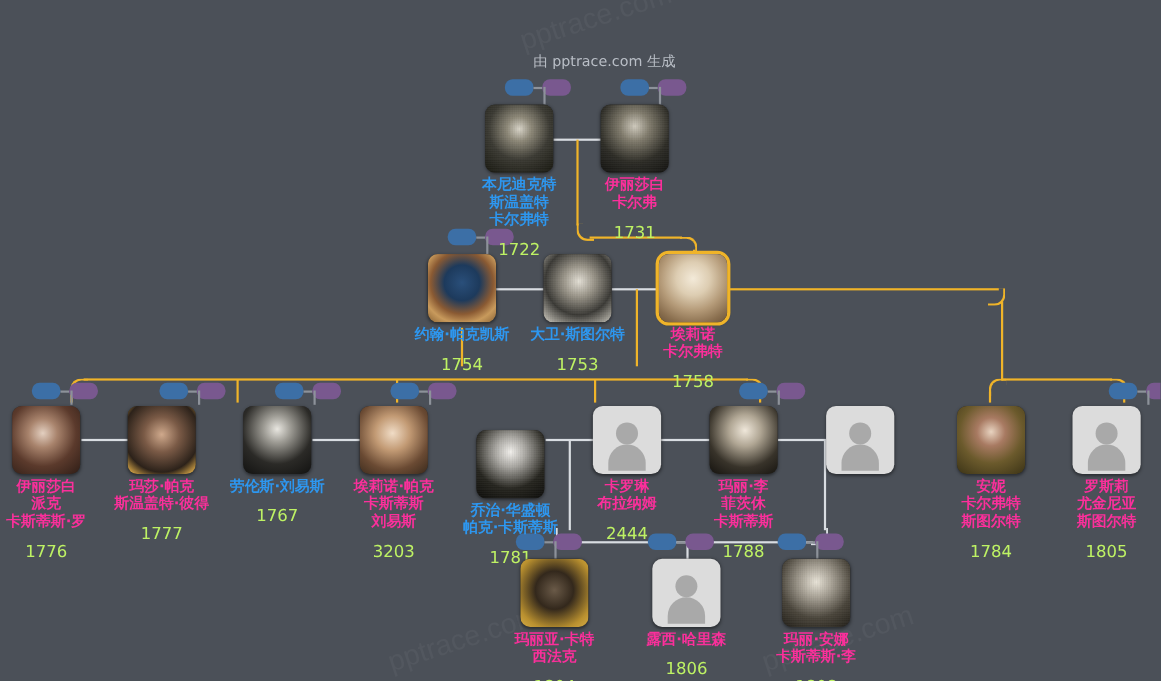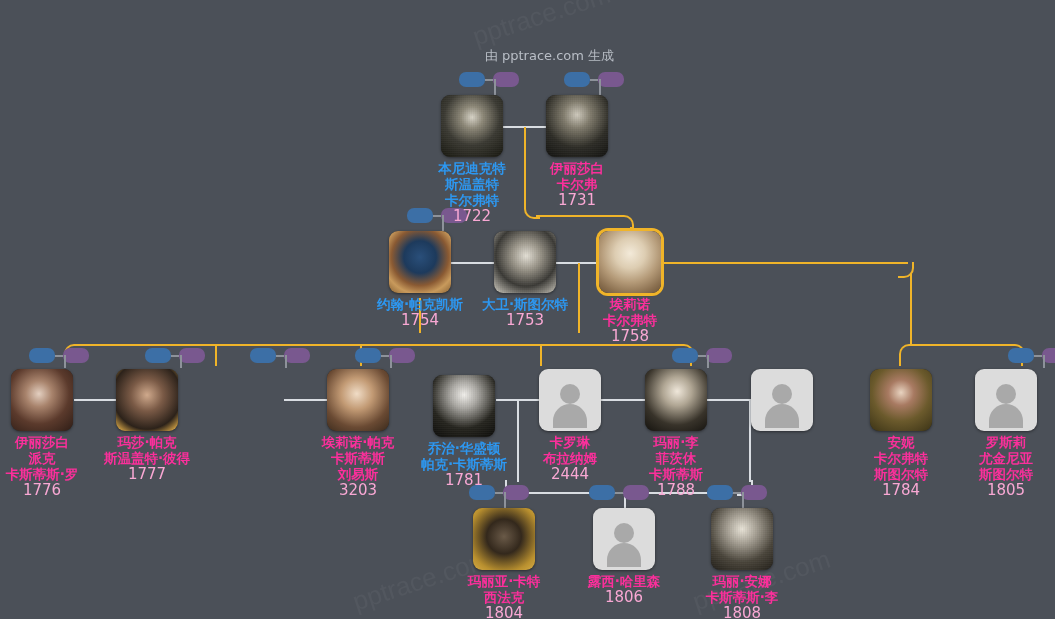--- a/index.html
+++ b/index.html
@@ -73,21 +73,21 @@
     background:#a9a9a9;transform:translateX(-50%);
     border-radius:17px 17px 0 0;
   }
   .label{
     margin-top:3px;text-align:center;line-height:16px;font-size:13.5px;
     font-weight:700;white-space:nowrap;
   }
   .label.m{color:#2d97f0;}
   .label.f{color:#fb2f9b;}
   .year{
-    text-align:center;font-size:15px;color:#f9a8d4;line-height:17px;font-weight:400;
+    text-align:center;font-size:15px;color:#bef264;line-height:17px;font-weight:400;margin-top:11px;
   }
 </style>
 </head>
 <body>
 
 <div id="stage">
 
   <div class="wm" style="left:470px;top:0px;">pptrace.com</div>
   <div class="wm" style="left:350px;top:565px;">pptrace.com</div>
   <div class="wm" style="left:690px;top:565px;">pptrace.com</div>
@@ -297,34 +297,43 @@
     <div class="photo">
       <div class="art" style="background:radial-gradient(circle at 50% 42%,#cfa98c 0%,#7a5a46 34%,#2c221a 72%,#c79a43 92%,#b8862f 100%);"></div>
     </div>
     <div class="label f">
       <div>玛莎·帕克</div>
       <div>斯温盖特·彼得</div>
     </div>
     <div class="year">1777</div>
   </div>
 
+  <div class="node" style="left:221px;top:369px;width:62px;">
+    <div class="photo">
+      <div class="art" style="background:radial-gradient(circle at 50% 34%,#e8e6e0 0%,#9d9b94 24%,#2b2a27 62%,#121211 100%);"></div>
+    </div>
+    <div class="label m">
+      <div>劳伦斯·刘易斯</div>
+    </div>
+    <div class="year">1767</div>
+  </div>
 
   <div class="node" style="left:327px;top:369px;width:62px;">
     <div class="photo">
       <div class="art" style="background:radial-gradient(circle at 48% 40%,#f0dcc6 0%,#c29a74 32%,#6a4a33 68%,#3a2a1c 100%);"></div>
     </div>
     <div class="label f">
       <div>埃莉诺·帕克</div>
       <div>卡斯蒂斯</div>
       <div>刘易斯</div>
     </div>
     <div class="year">3203</div>
   </div>
 
-  <div class="node" style="left:433px;top:375px;width:62px;">
+  <div class="node" style="left:433px;top:391px;width:62px;">
     <div class="photo">
       <div class="art" style="background:radial-gradient(circle at 50% 32%,#f2f0ec 0%,#a9a7a2 26%,#26251f 64%,#0d0d0b 100%);"></div>
       <div class="grain"></div>
     </div>
     <div class="label m">
       <div>乔治·华盛顿</div>
       <div>帕克·卡斯蒂斯</div>
     </div>
     <div class="year">1781</div>
   </div>

